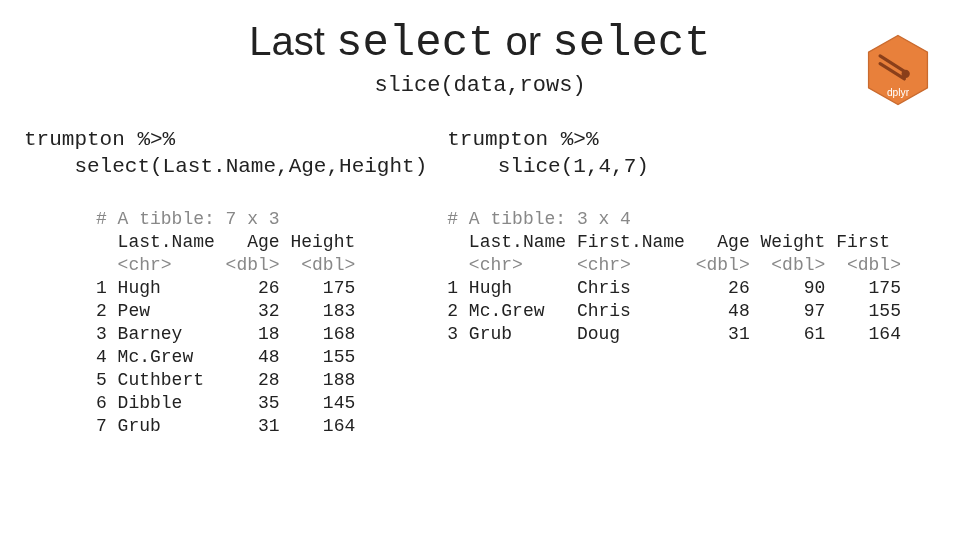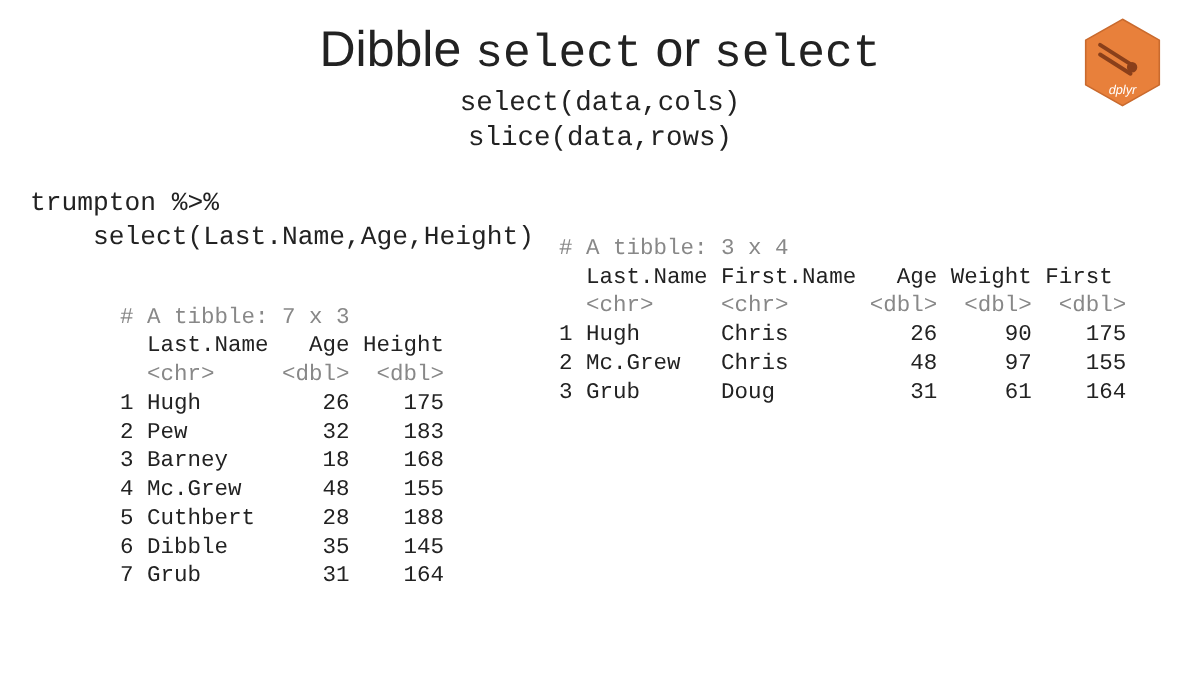--- a/index.html
+++ b/index.html
@@ -11,33 +11,33 @@
     position: relative;
     overflow: hidden;
   }
   .title {
     text-align: center;
     font-size: 40px;
     font-weight: 400;
     margin-top: 18px;
     color: #222;
   }
-  .title .mono { font-family: "Consolas", "Courier New", monospace; font-size: 37px; }
+  .title .mono { font-family: "Consolas", "Courier New", monospace; font-size: 44px; }
   .subtitle {
     text-align: center;
     font-family: "Consolas", "Courier New", monospace;
     font-size: 22px;
     color: #222;
     line-height: 1.25;
     margin-top: 4px;
   }
   .logo {
     position: absolute;
-    top: 14px; right: 30px;
-    width: 64px; height: 72px; font-style: italic;
+    top: 34px; right: 30px;
+    width: 64px; height: 72px;
   }
   .cols {
     display: flex;
     margin-top: 26px;
     padding: 0 24px;
     gap: 20px;
   }
   .col { flex: 1; }
   .col-right { flex: 1.25; }
   .cmd {
@@ -45,21 +45,21 @@
     font-size: 21px;
     color: #222;
     line-height: 1.3;
     white-space: pre;
   }
   .tibble {
     font-family: "Consolas", "Courier New", monospace;
     font-size: 18px;
     color: #222;
     white-space: pre;
-    margin-top: 38px;
+    margin-top: 28px;
     margin-left: 72px;
     line-height: 1.28;
   }
   .col-right .tibble { margin-left: 0; }
   .light { color: #888; }
 </style>
 </head>
 <body>
 
 <div class="logo">
@@ -68,25 +68,24 @@
     <g stroke="#8a3f1a" stroke-width="5" stroke-linecap="round" fill="none">
       <path d="M22 34 L60 58"></path>
       <path d="M22 46 L60 70"></path>
       <circle cx="62" cy="62" r="4" fill="#8a3f1a"></circle>
     </g>
     <text x="50" y="96" text-anchor="middle" font-family="Arial" font-size="16" fill="#fff">dplyr</text>
   </svg>
 </div>
 
 <h1 class="title">
-  <span>Dibble </span><span class="mono">select</span><span> or </span><span class="mono">select</span>
+  <span>Last </span><span class="mono">select</span><span> or </span><span class="mono">select</span>
 </h1>
 
 <div class="subtitle">
-  <div>select(data,cols)</div>
   <div>slice(data,rows)</div>
 </div>
 
 <div class="cols">
 
   <div class="col">
     <div class="cmd"><span>trumpton %&gt;%</span>
 <span>    select(Last.Name,Age,Height)</span></div>
 
     <div class="tibble"><span class="light"># A tibble: 7 x 3</span>
@@ -95,20 +94,22 @@
 <span>1 Hugh         26    175</span>
 <span>2 Pew          32    183</span>
 <span>3 Barney       18    168</span>
 <span>4 Mc.Grew      48    155</span>
 <span>5 Cuthbert     28    188</span>
 <span>6 Dibble       35    145</span>
 <span>7 Grub         31    164</span></div>
   </div>
 
   <div class="col col-right">
+    <div class="cmd"><span>trumpton %&gt;%</span>
+<span>    slice(1,4,7)</span></div>
 
     <div class="tibble"><span class="light"># A tibble: 3 x 4</span>
 <span>  Last.Name First.Name   Age Weight First</span>
 <span class="light">  &lt;chr&gt;     &lt;chr&gt;      &lt;dbl&gt;  &lt;dbl&gt;  &lt;dbl&gt;</span>
 <span>1 Hugh      Chris         26     90    175</span>
 <span>2 Mc.Grew   Chris         48     97    155</span>
 <span>3 Grub      Doug          31     61    164</span></div>
   </div>
 
 </div>

